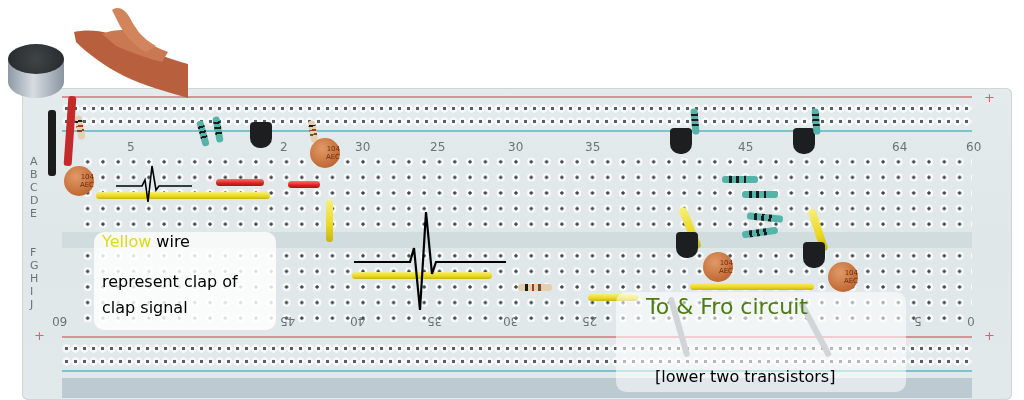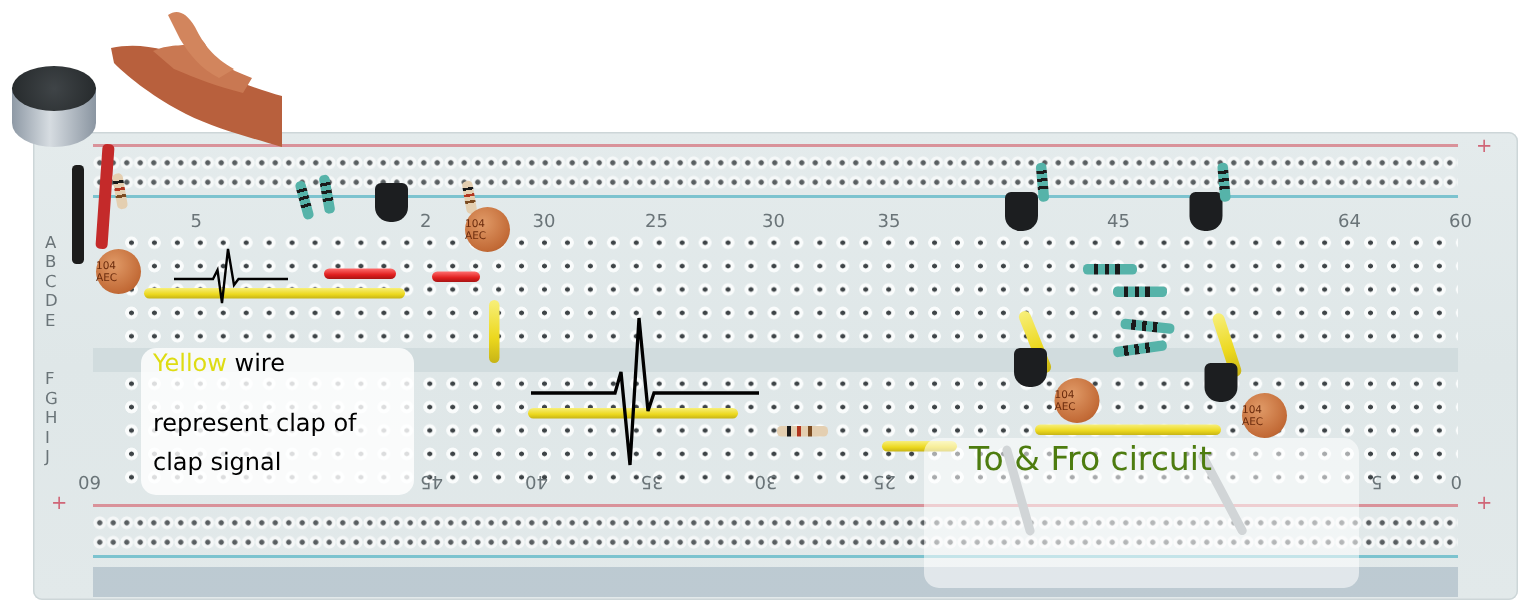--- a/index.html
+++ b/index.html
@@ -23,21 +23,21 @@
   .row-label { position: absolute; font-size: 11px; color: #6a7478; }
   .col-num { position: absolute; font-size: 12px; color: #6a7478; }
   .plus { position: absolute; font-size: 13px; color: #d06677; }
 
   
   .wire-yellow { position: absolute; height: 7px; background: linear-gradient(180deg,#f7ef7a,#ecd81e 60%,#c7b416); border-radius: 4px; }
   .wire-red { position: absolute; height: 7px; background: linear-gradient(180deg,#ff6e6e,#e01e1e 60%,#a81414); border-radius: 4px; }
   .wire-gray { position: absolute; width: 6px; background: #9aa3a7; border-radius: 3px; }
   .cap { position: absolute; width: 30px; height: 30px; border-radius: 50%;
     background: radial-gradient(circle at 40% 35%, #e09a67, #c26a36 70%, #9e5126);
-    color: #6b2c0e; font-size: 7px; line-height: 8px; text-align: left; padding-top: 7px; }
+    color: #6b2c0e; font-size: 7px; line-height: 8px; text-align: right; padding-top: 7px; }
   .transistor { position: absolute; width: 22px; height: 26px; background: #1c1e20; border-radius: 4px 4px 10px 10px; }
   .resistor { position: absolute; height: 7px; border-radius: 3px;
     background: linear-gradient(90deg,#56b3a9 0 20%,#1a1a1a 20% 28%,#56b3a9 28% 40%,#1a1a1a 40% 48%,#56b3a9 48% 60%,#1a1a1a 60% 68%,#56b3a9 68%); }
   .resistor.beige { background: linear-gradient(90deg,#e4cfb1 0 20%,#1a1a1a 20% 28%,#e4cfb1 28% 40%,#b2361f 40% 48%,#e4cfb1 48% 60%,#7b4b21 60% 68%,#e4cfb1 68%); }
 
   .mic { position: absolute; left: 8px; top: 44px; width: 56px; height: 70px; }
   .mic-top { position: absolute; left: 0; top: 0; width: 56px; height: 30px; border-radius: 50%; background: radial-gradient(circle at 50% 50%,#3f4447,#24282a); }
   .mic-body { position: absolute; left: 0; top: 14px; width: 56px; height: 40px; border-radius: 0 0 28px 28px / 0 0 16px 16px; background: linear-gradient(90deg,#8e99a5,#d6dce1 45%,#8a95a1); }
 
   .hands { position: absolute; left: 72px; top: 2px; width: 116px; height: 96px; }
@@ -184,13 +184,14 @@
   <div class="note-box" style="left:94px; top:232px; width:182px; height:98px;"></div>
   <div class="note-title" style="left:102px; top:232px;">
     <span class="accent">Yellow</span>
     <span>wire</span>
   </div>
   <div class="note-line" style="left:102px; top:272px;">represent clap of</div>
   <div class="note-line" style="left:102px; top:298px;">clap signal</div>
 
   <div class="note-box" style="left:616px; top:292px; width:290px; height:100px; background:rgba(255,255,255,0.55);"></div>
   <div class="big-line" style="left:646px; top:294px;">To &amp; Fro  circuit</div>
+  <div class="small-line" style="left:655px; top:367px;">[lower two transistors]</div>
 </div>
 
 </body></html>

